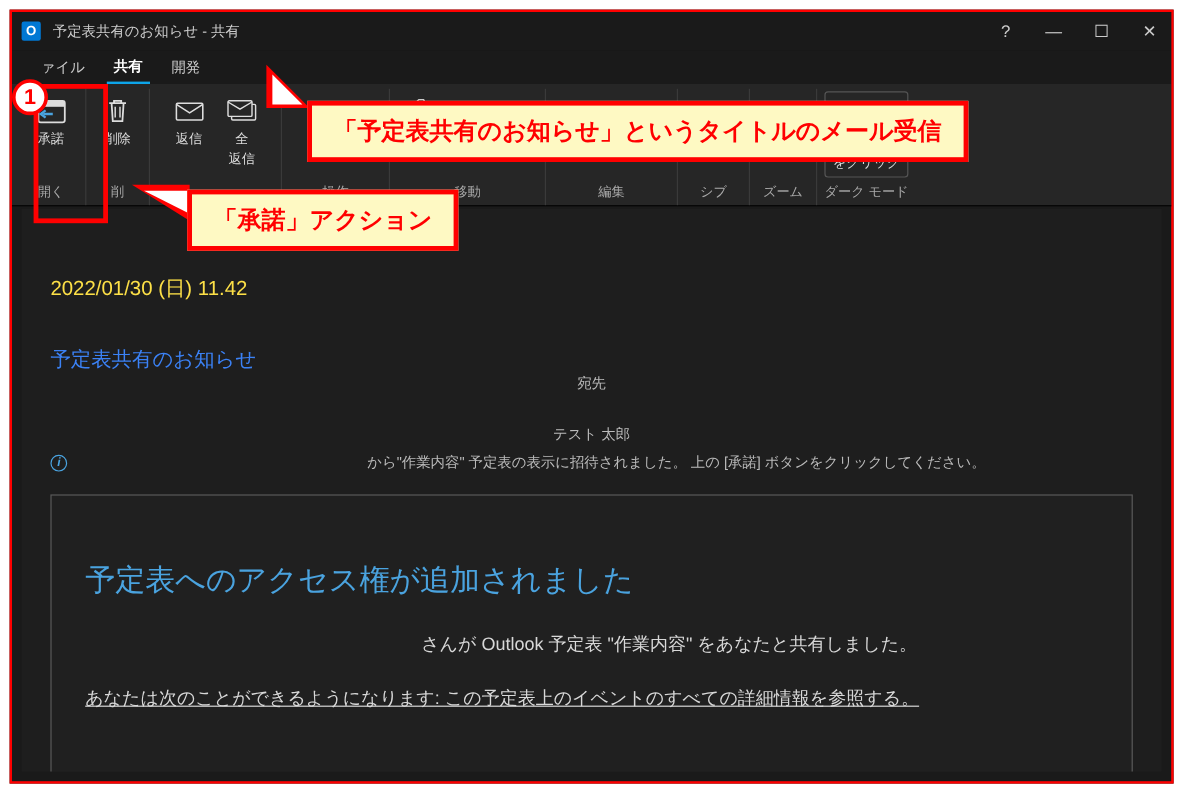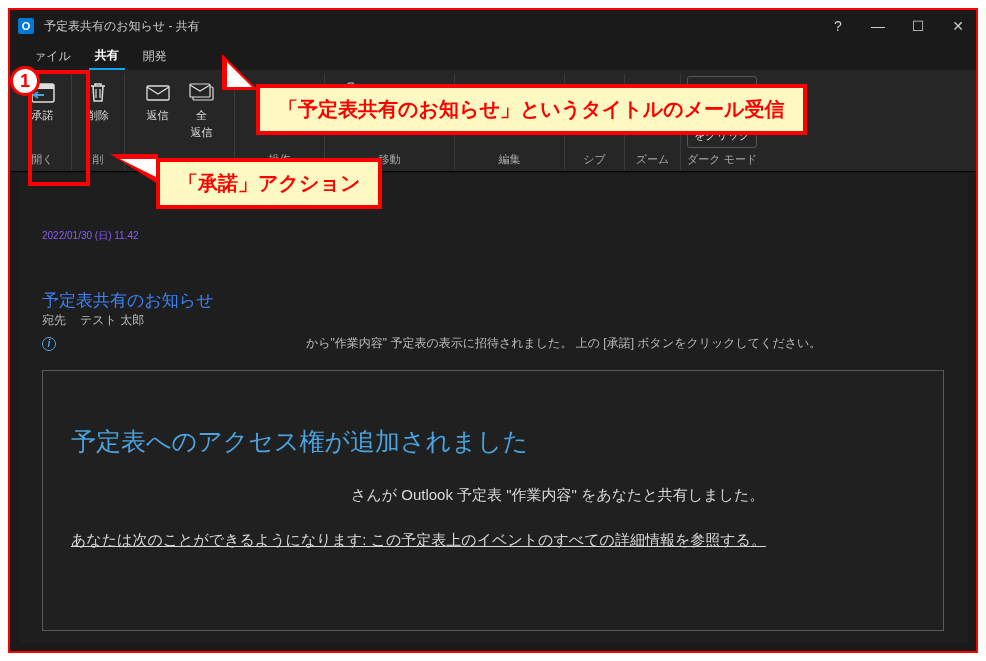--- a/index.html
+++ b/index.html
@@ -186,23 +186,23 @@
       position: absolute;
       left: 8px;
       right: 8px;
       top: 164px;
       bottom: 8px;
       background: #1e1e1e;
       color: #ddd;
       padding: 55px 24px 18px 24px;
       overflow: hidden;
     }
-    .mail-meta .date { color: #8b5cf6; font-size: 10px; margin-bottom: 46px; }
+    .mail-meta .date { color: #fde047; font-size: 17px; margin-bottom: 36px; }
     .mail-meta .subject { font-size: 17px; color: #3b82f6; margin-bottom: 0; }
-    .mail-meta .recip-line { display: flex; align-items: flex-start; gap: 14px; font-size: 12px; color: #bbb; }
+    .mail-meta .recip-line { display: flex; align-items: center; gap: 26px; font-size: 12px; color: #bbb; flex-direction: column; }
     .info-line { display: flex; align-items: center; gap: 10px; font-size: 12px; color: #bbb; margin-top: 6px; }
     .info-line .info-icon {
       width: 14px; height: 14px; border: 1px solid #4aa3df; border-radius: 50%;
       display: inline-flex; align-items: center; justify-content: center;
       color: #4aa3df; font-size: 10px; font-style: italic; font-weight: bold;
     }
     .mail-body-box {
       margin-top: 18px;
       border: 1px solid #5a5a5a;
       background: #202020;

